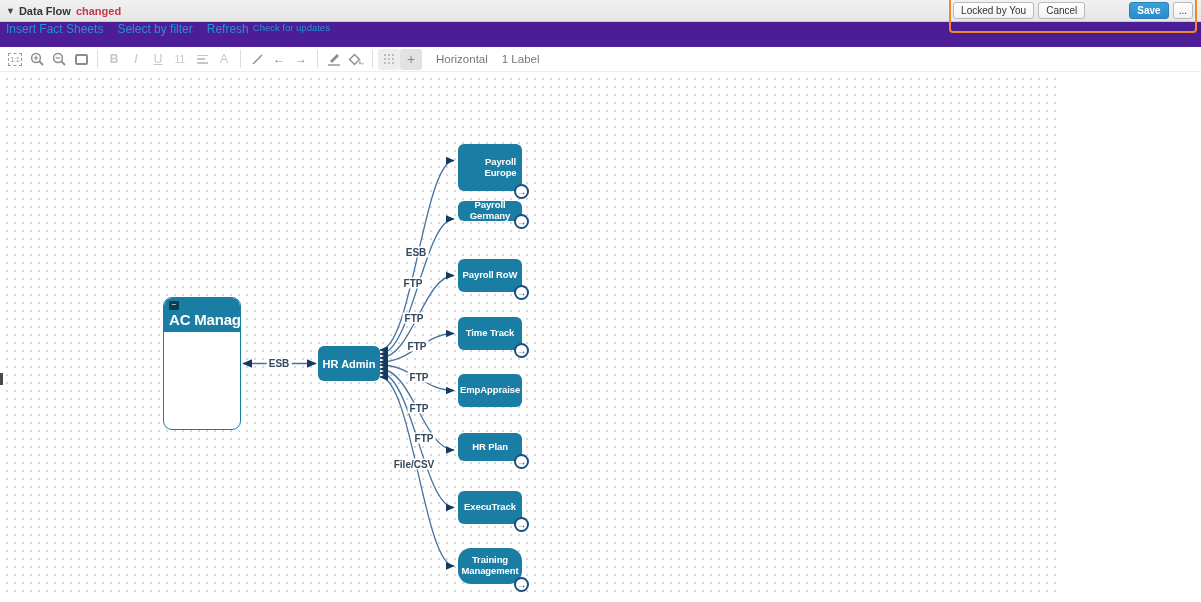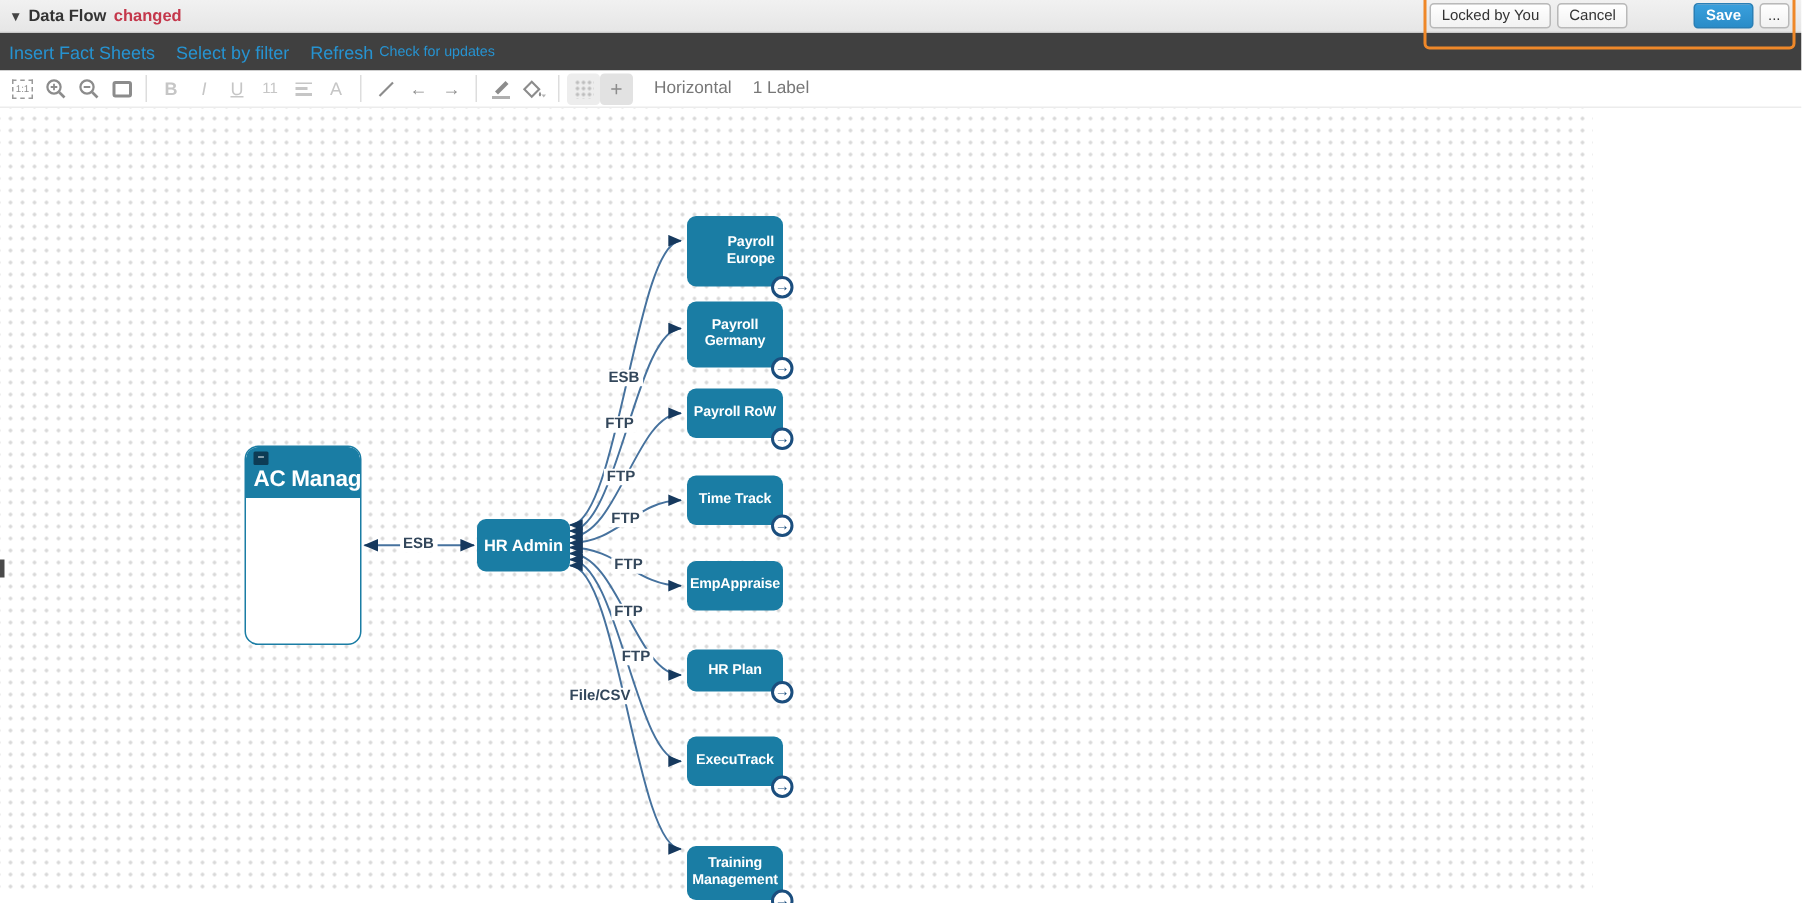--- a/index.html
+++ b/index.html
@@ -12,21 +12,21 @@
   .topbar .title { font-size:11px; font-weight:bold; color:#333; }
   .topbar .status { font-size:11px; font-weight:bold; color:#c4374b; margin-left:5px; }
   .topbar .spacer { flex:1; }
   .btn-group { display:flex; gap:4px; border:2px solid #ef8829; border-radius:4px; padding:12px 2px; align-items:center; background:transparent; }
   .btn { font-size:10px; color:#333; background:linear-gradient(#fff,#f2f2f2); border:1px solid #b9b9b9; border-radius:3px;
          padding:2px 7px; line-height:11px; cursor:pointer; white-space:nowrap; }
   .btn.primary { background:linear-gradient(#3aa0dd,#2a8cc8); border-color:#2a7fb5; color:#fff; font-weight:bold;margin-left:40px; }
   .btn.more { padding:2px 5px; }
 
   
-  .linksrow { height:25px; display:flex; align-items:center; padding-left:6px; background:#404040; }
+  .linksrow { height:25px; display:flex; padding-left:6px; background:#4c1d95; }
   .link { color:#2693d1; font-size:12px; margin-right:14px; cursor:pointer; text-decoration:none; }
   .link-hint { color:#2693d1; font-size:9.5px; margin-left:-10px; margin-right:14px; cursor:pointer; }
 
   
   .toolbar { height:25px; display:flex; align-items:center; padding-left:4px; background:#fff; border-bottom:1px solid #ececec; }
   .tbtn { width:22px; height:21px; display:flex; align-items:center; justify-content:center; color:#8c8c8c;
           font-size:12px; border-radius:3px; cursor:pointer; position:relative; flex:0 0 auto; }
   .tbtn.disabled { color:#c6c6c6; cursor:default; }
   .tsep { width:1px; height:18px; background:#ddd; margin:0 5px; flex:0 0 auto; }
   .fit-box { width:14px; height:13px; border:1px dashed #9a9a9a; font-size:6.5px; display:flex; align-items:center; justify-content:center; color:#8c8c8c; }
@@ -221,21 +221,21 @@
   <div class="edge-label" style="left:279px; top:291px;">ESB</div>
 
   <div class="node hub">HR Admin</div>
 
 <div class="edge-label" style="left: 416px; top: 180px;">ESB</div>
     <div class="node target" style="top: 72px; height: 47px; padding-left: 23px;">
       <span>Payroll Europe</span>
       <div class="badge">→</div>
     </div>
     <div class="edge-label" style="left: 413px; top: 211px;">FTP</div>
-    <div class="node target" style="top: 129px; height: 44px;">
+    <div class="node target" style="top: 129px; height: 20px;">
       <span>Payroll Germany</span>
       <div class="badge">→</div>
     </div>
     <div class="edge-label" style="left: 414px; top: 246px;">FTP</div>
     <div class="node target" style="top: 187px; height: 33px;">
       <span>Payroll RoW</span>
       <div class="badge">→</div>
     </div>
     <div class="edge-label" style="left: 417px; top: 274px;">FTP</div>
     <div class="node target" style="top: 245px; height: 33px;">
@@ -249,18 +249,18 @@
     <div class="edge-label" style="left: 419px; top: 336px;">FTP</div>
     <div class="node target" style="top: 361px; height: 28px;">
       <span>HR Plan</span>
       <div class="badge">→</div>
     </div>
     <div class="edge-label" style="left: 424px; top: 366px;">FTP</div>
     <div class="node target" style="top: 419px; height: 33px;">
       <span>ExecuTrack</span>
       <div class="badge">→</div>
     </div>
-    <div class="edge-label" style="left: 400px; top: 392px;">File/CSV</div>
-    <div class="node target" style="top: 492px; height: 36px;">
+    <div class="edge-label" style="left: 414px; top: 392px;">File/CSV</div>
+    <div class="node target" style="top: 476px; height: 36px; border-radius: 13px;">
       <span>Training Management</span>
       <div class="badge">→</div>
     </div>
   </div>
 
 </body></html>

